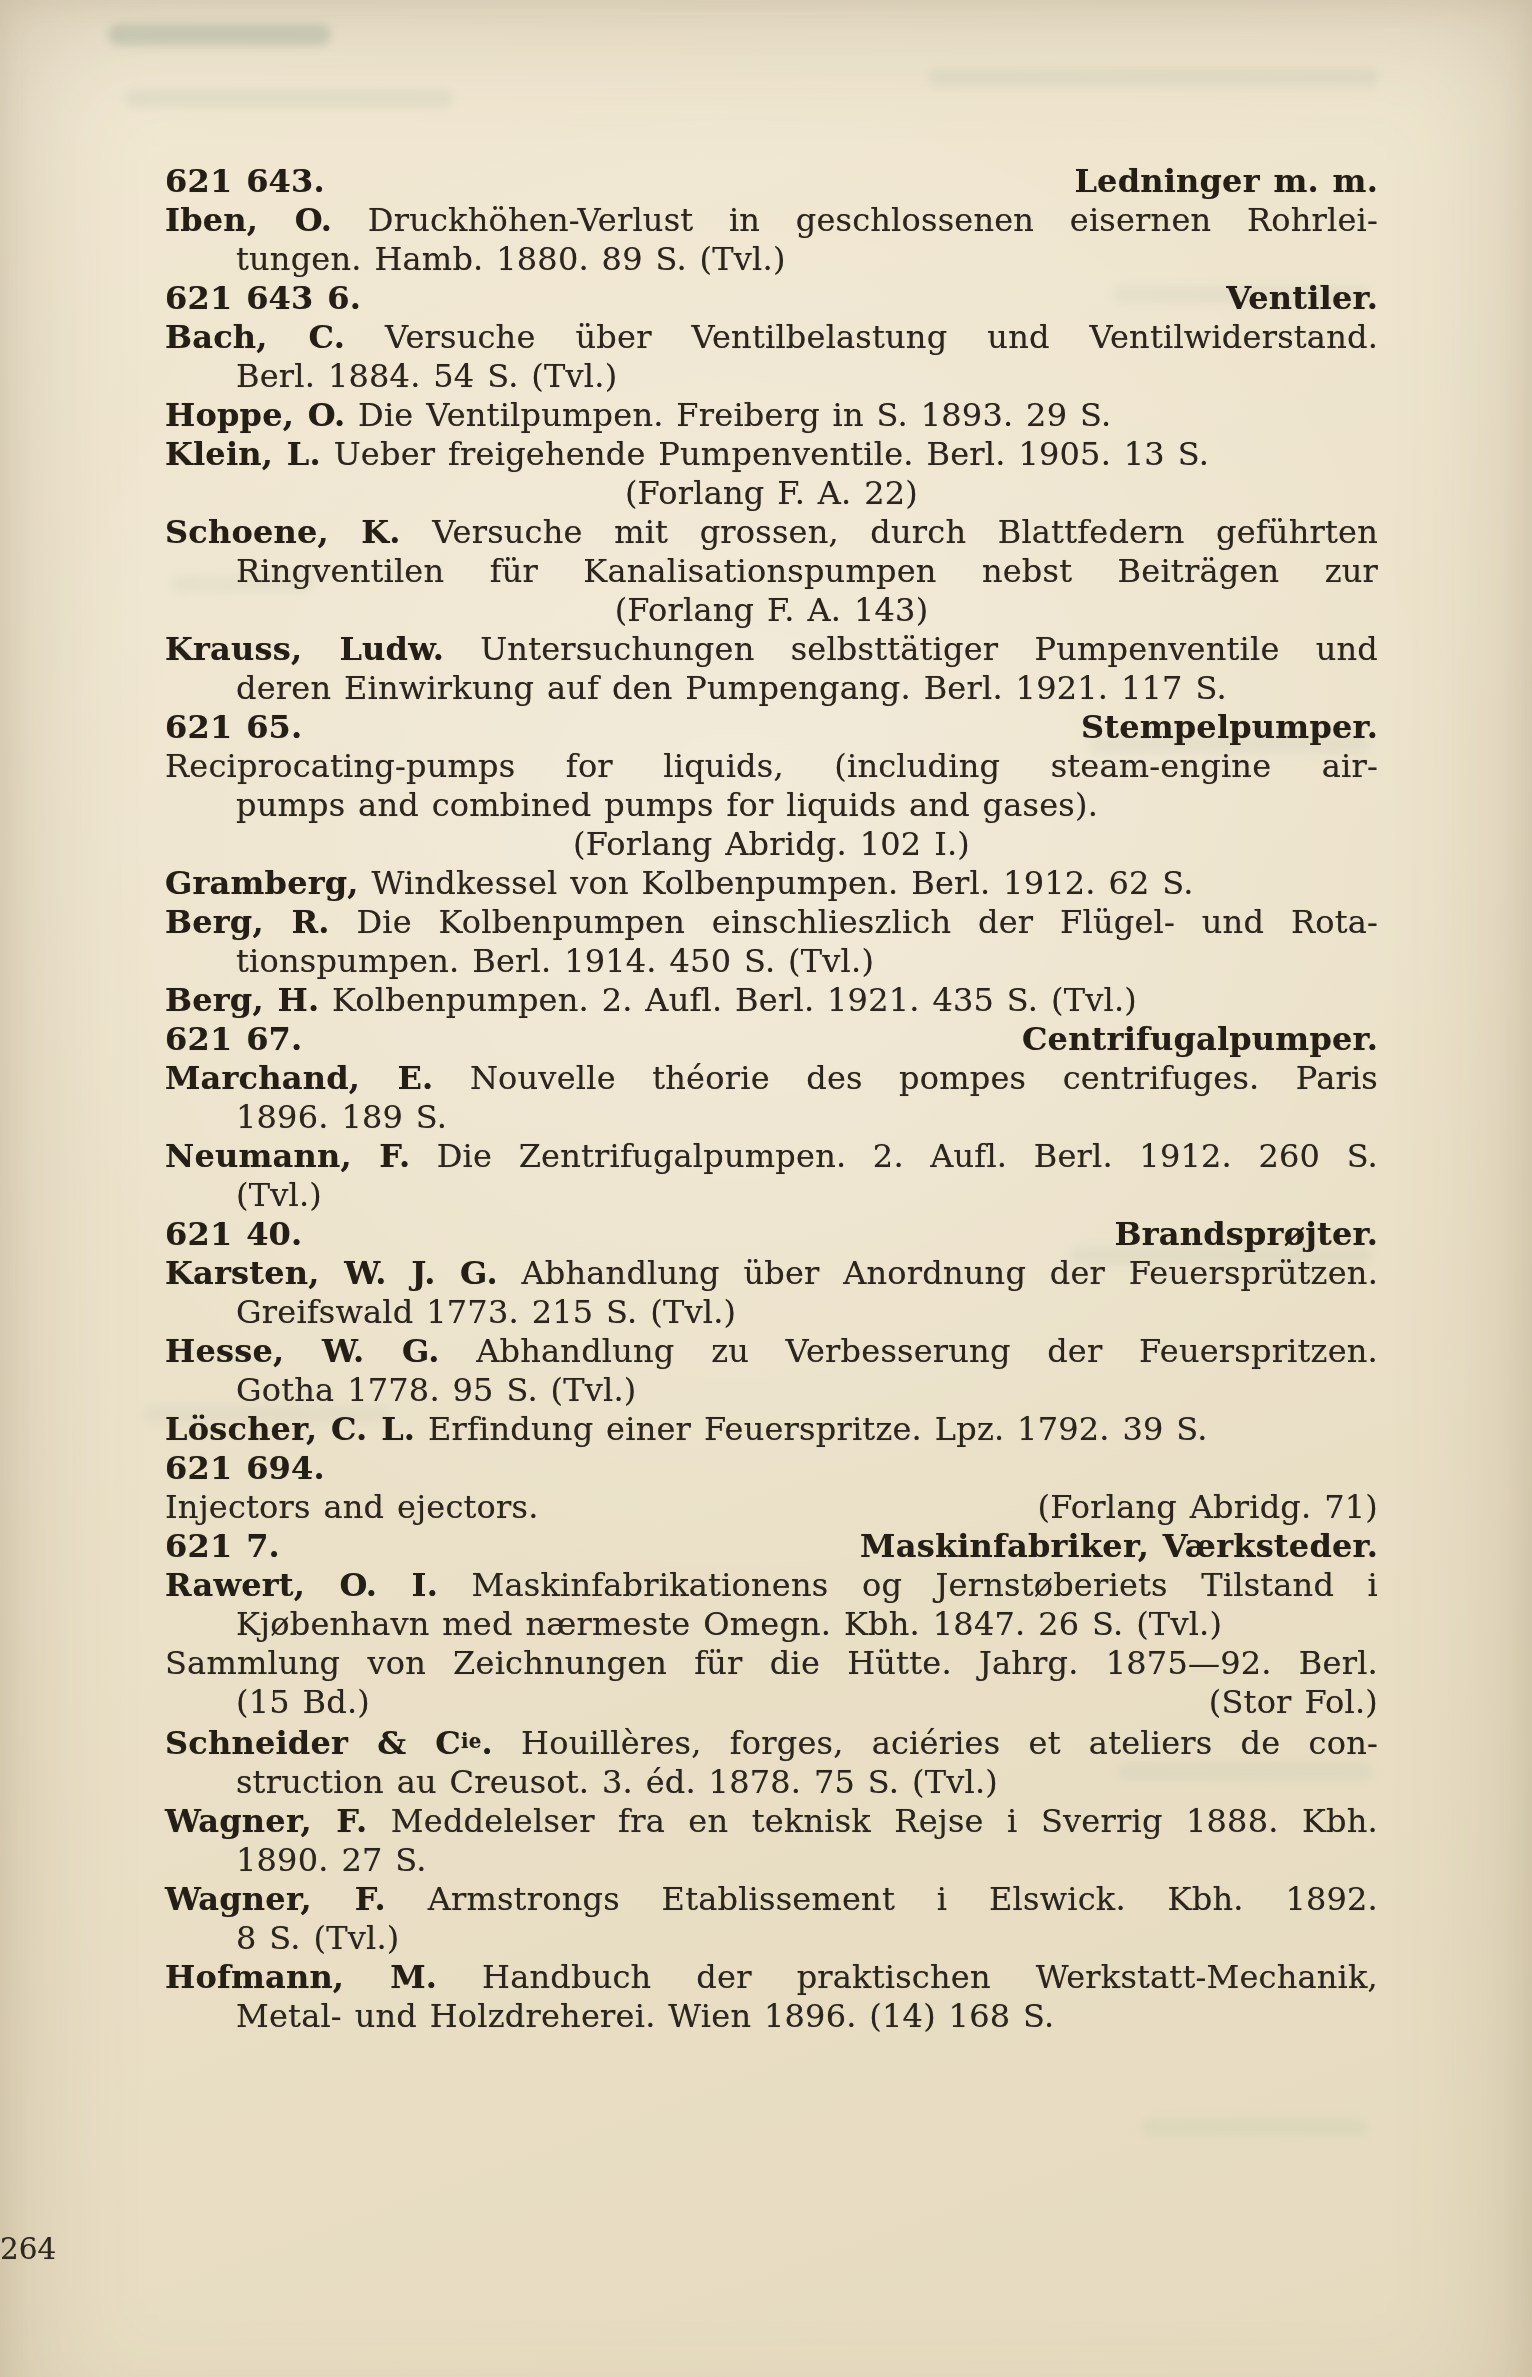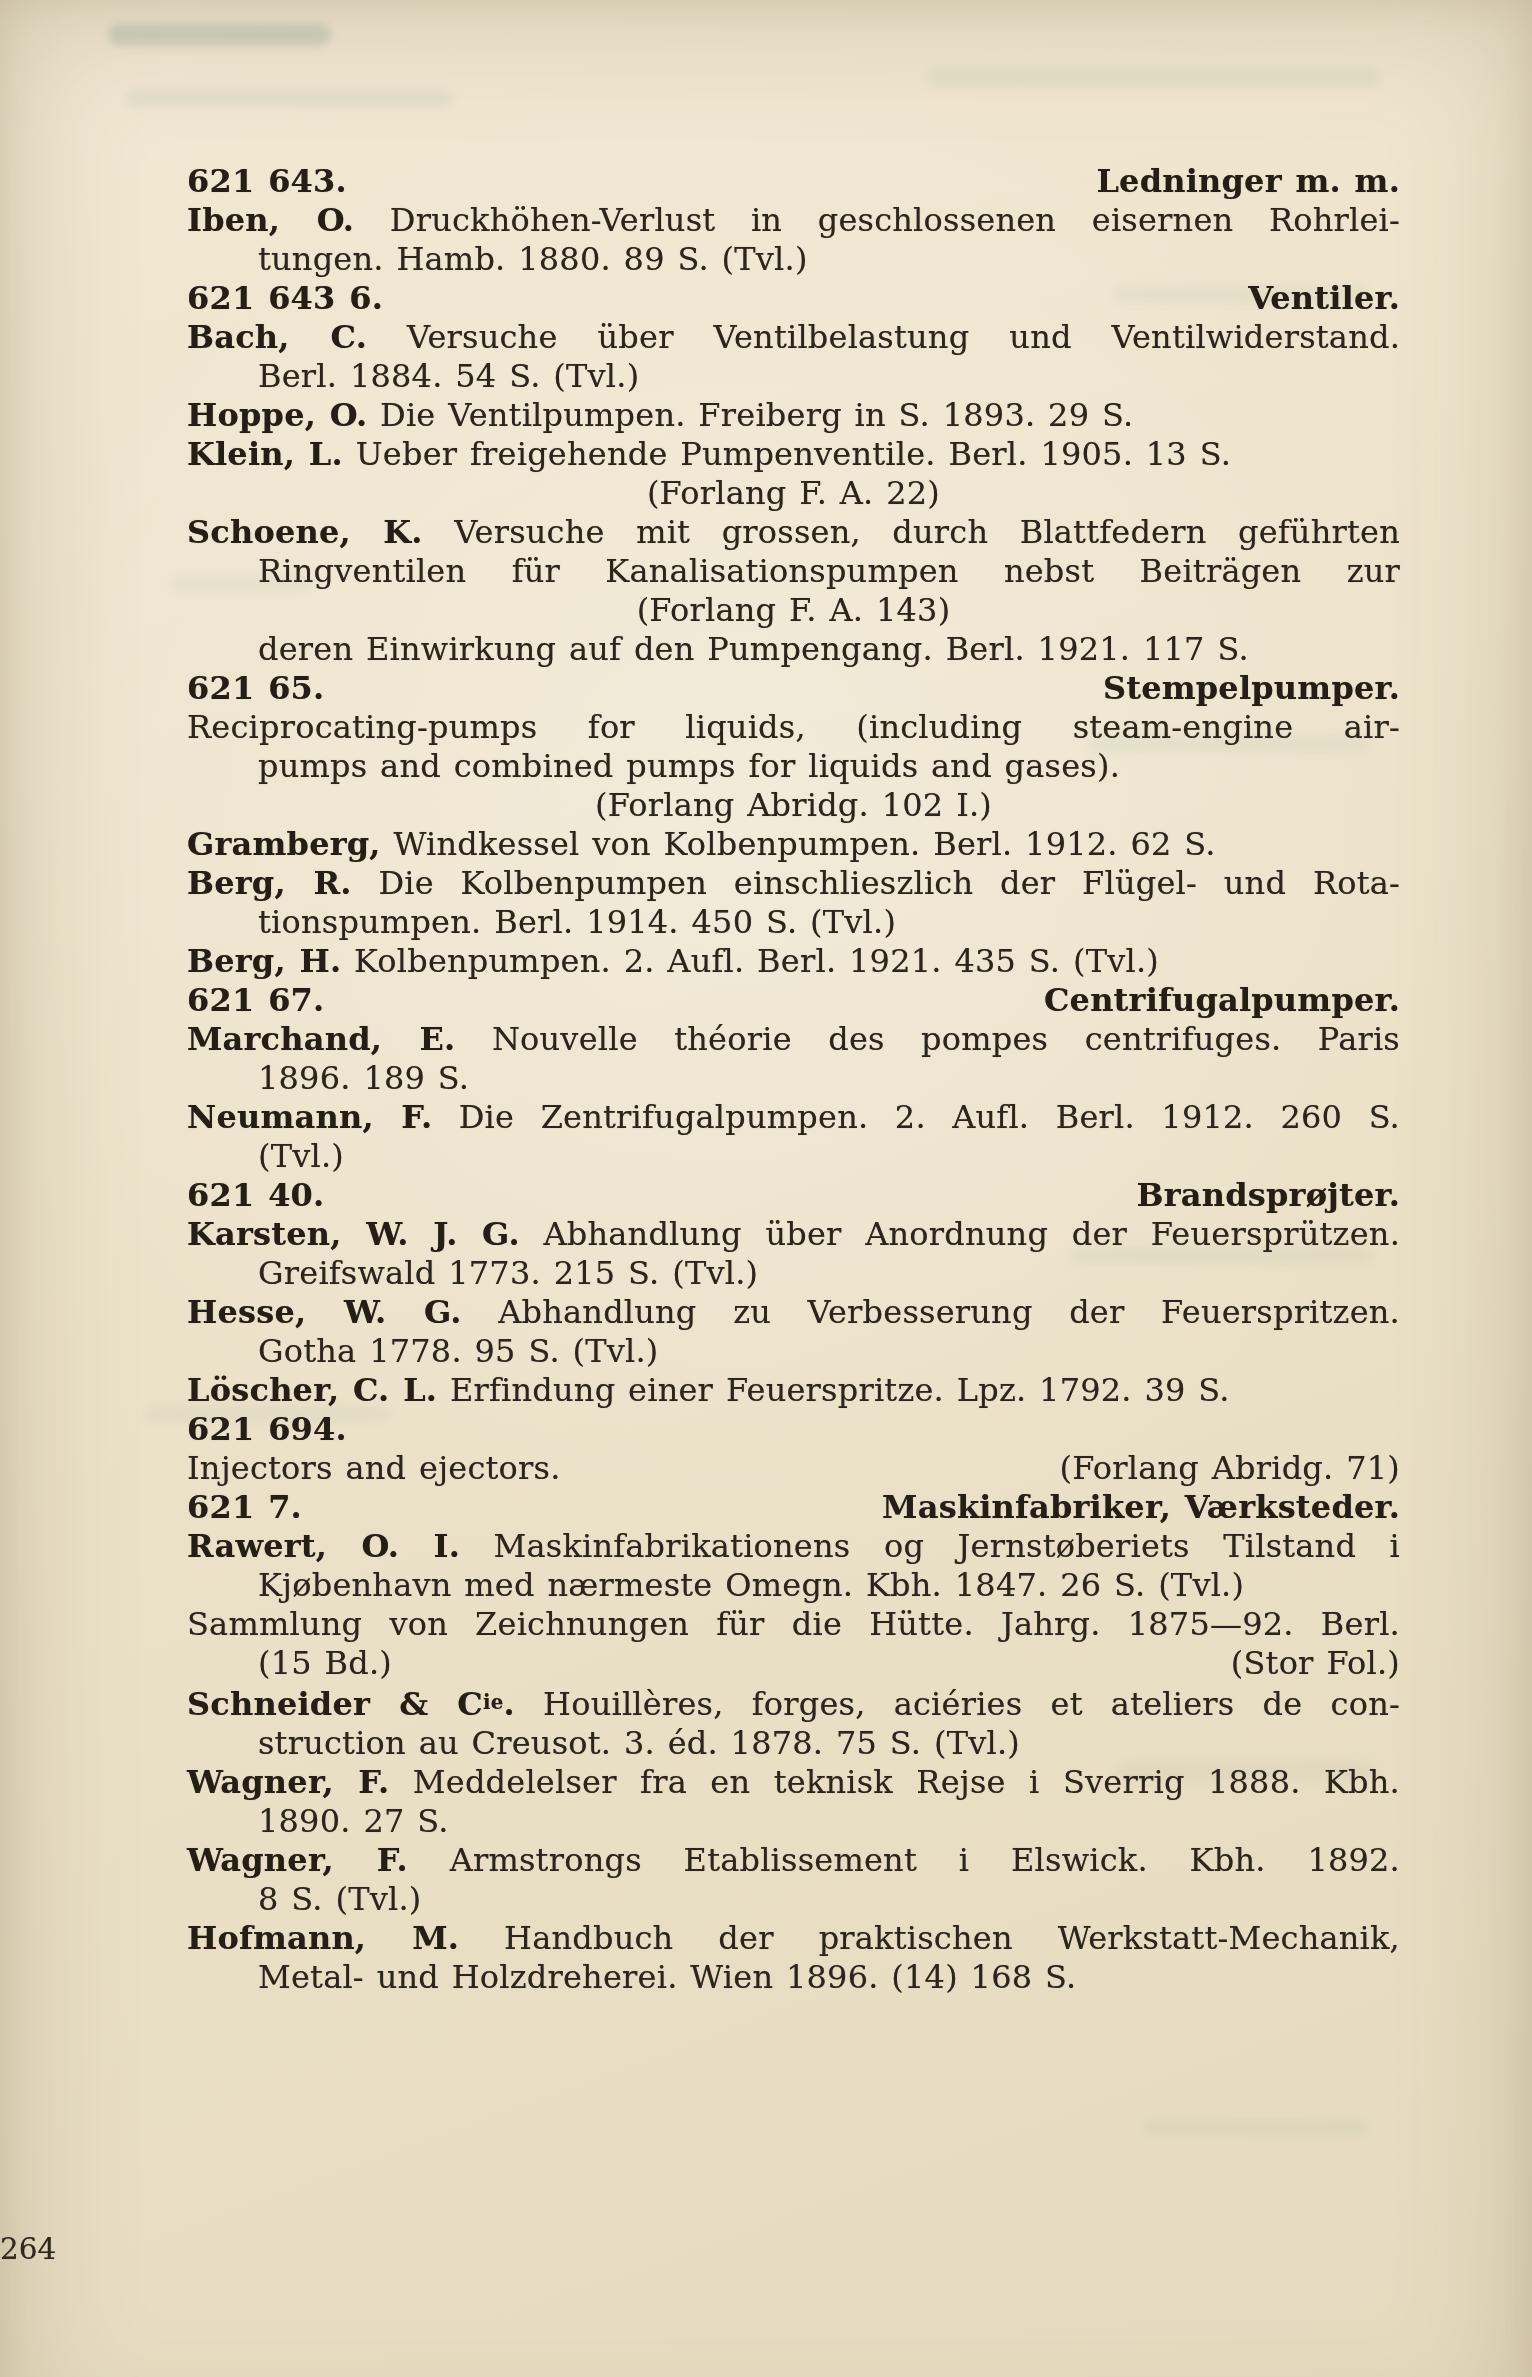--- a/index.html
+++ b/index.html
@@ -29,21 +29,20 @@
   #s7{left:1070px;top:1246px;width:304px;height:19px;opacity:.08}
   #s8{left:143px;top:1405px;width:247px;height:18px;opacity:.07}
   #s9{left:1117px;top:1762px;width:257px;height:19px;opacity:.08}
   #s10{left:1141px;top:2118px;width:228px;height:19px;opacity:.08}
 
   .textblock{
     position:absolute;left:165px;top:162px;width:1213px;
     font-size:32px;line-height:39px;color:#2b251c;
     letter-spacing:0.2px;word-spacing:2.4px;
     text-shadow:0 0 0.7px rgba(43,37,28,.45);
-    margin-left:22px;
   }
   .line{position:relative;min-height:39px}
   .ind{padding-left:71px}
   .j{text-align:justify;text-align-last:justify}
   .r{text-align:center}
   .b{font-weight:bold;color:#241e15}
   .sup{font-size:.62em;vertical-align:.30em}
   .heading{display:flex;justify-content:space-between}
   .rnote{position:absolute;right:0;top:0}
   .pageno{
@@ -78,20 +77,21 @@
         <span class="b">Ventiler.</span>
       </div>
       <div class="line j"><span class="b">Bach, C.</span><span> Versuche über Ventilbelastung und Ventilwiderstand.</span></div>
       <div class="line ind"><span>Berl. 1884. 54 S. (Tvl.)</span></div>
       <div class="line"><span class="b">Hoppe, O.</span><span> Die Ventilpumpen. Freiberg in S. 1893. 29 S.</span></div>
       <div class="line"><span class="b">Klein, L.</span><span> Ueber freigehende Pumpenventile. Berl. 1905. 13 S.</span></div>
       <div class="line r"><span>(Forlang F. A. 22)</span></div>
       <div class="line j"><span class="b">Schoene, K.</span><span> Versuche mit grossen, durch Blattfedern geführten</span></div>
       <div class="line ind j"><span>Ringventilen für Kanalisationspumpen nebst Beiträgen zur</span></div>
       <div class="line r"><span>(Forlang F. A. 143)</span></div>
+      <div class="line j"><span class="b">Krauss, Ludw.</span><span> Untersuchungen selbsttätiger Pumpenventile und</span></div>
       <div class="line ind"><span>deren Einwirkung auf den Pumpengang. Berl. 1921. 117 S.</span></div>
       <div class="line heading">
         <span class="b">621 65.</span>
         <span class="b">Stempelpumper.</span>
       </div>
       <div class="line j"><span>Reciprocating-pumps for liquids, (including steam-engine air-</span></div>
       <div class="line ind"><span>pumps and combined pumps for liquids and gases).</span></div>
       <div class="line r"><span>(Forlang Abridg. 102 I.)</span></div>
       <div class="line"><span class="b">Gramberg,</span><span> Windkessel von Kolbenpumpen. Berl. 1912. 62 S.</span></div>
       <div class="line j"><span class="b">Berg, R.</span><span> Die Kolbenpumpen einschlieszlich der Flügel- und Rota-</span></div>

